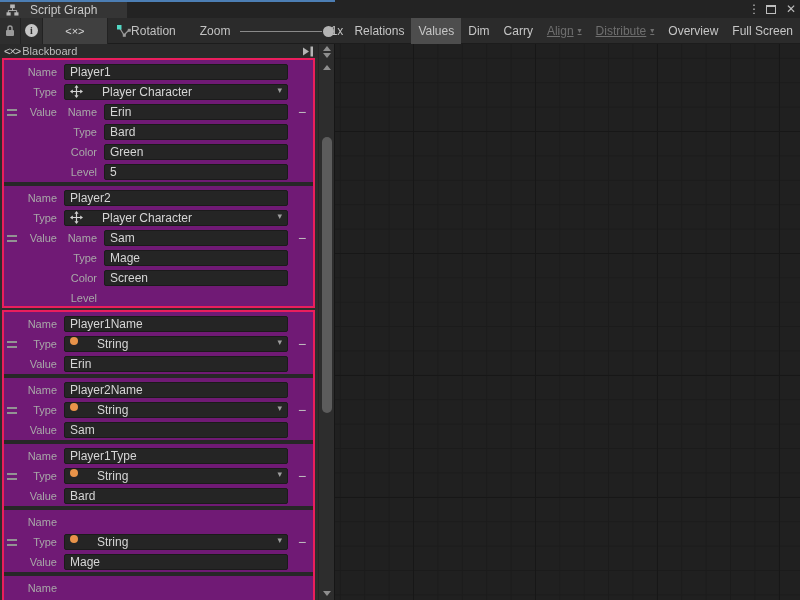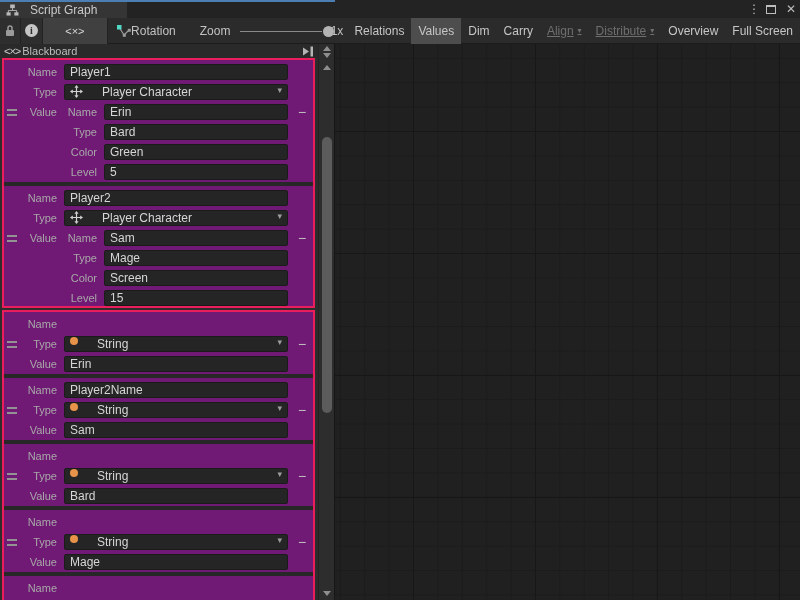--- a/index.html
+++ b/index.html
@@ -306,34 +306,34 @@
         <div class="lbl2">Color</div>
         <div class="field">
             <span>Screen</span>
           </div>
         <div class="mcol"></div>
       </div>
       <div class="row">
         <div class="hcol"></div>
           <div class="lbl1"></div>
         <div class="lbl2">Level</div>
-        <div class="field">
-            <span>15</span>
-          </div>
         <div class="mcol"></div>
       </div>
     </div>
   </div>
 
   <div class="sel-rect rect2">
 
     <div class="entry">
       <div class="row">
         <div class="hcol"></div>
         <div class="lbl1">Name</div>
+        <div class="field">
+            <span>Player1Name</span>
+          </div>
         <div class="mcol"></div>
       </div>
       <div class="row">
         <div class="hcol">
             <div class="handle"></div>
           </div>
         <div class="lbl1">Type</div>
         <div class="field dd">
           <span class="string-dot"></span>
           <span>String</span>
@@ -387,20 +387,23 @@
         <div class="mcol"></div>
       </div>
     </div>
 
     <div class="entry-sep"></div>
 
     <div class="entry">
       <div class="row">
         <div class="hcol"></div>
         <div class="lbl1">Name</div>
+        <div class="field">
+            <span>Player1Type</span>
+          </div>
         <div class="mcol"></div>
       </div>
       <div class="row">
         <div class="hcol">
             <div class="handle"></div>
           </div>
         <div class="lbl1">Type</div>
         <div class="field dd">
           <span class="string-dot"></span>
           <span>String</span>

